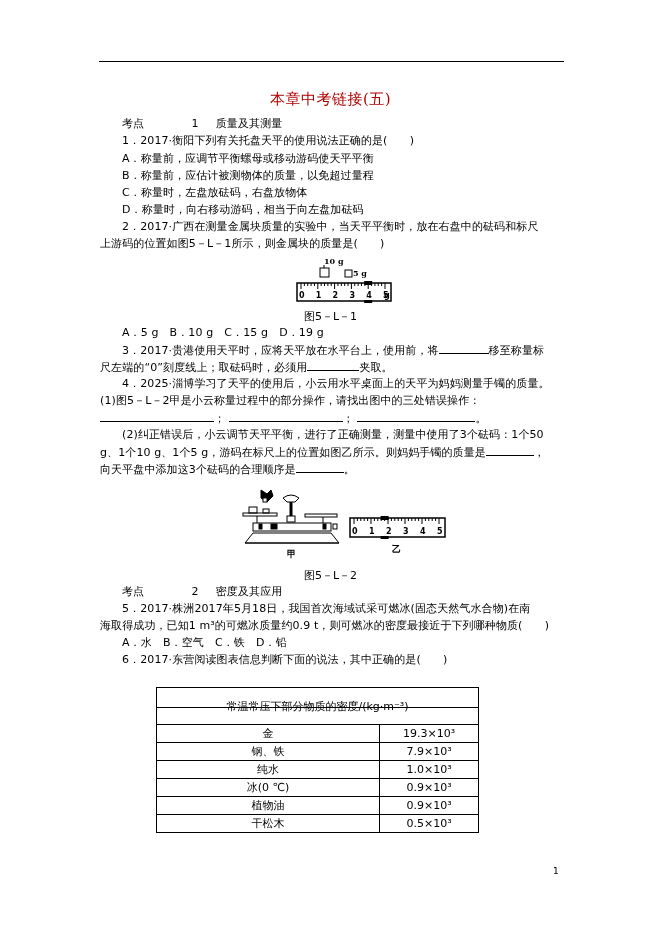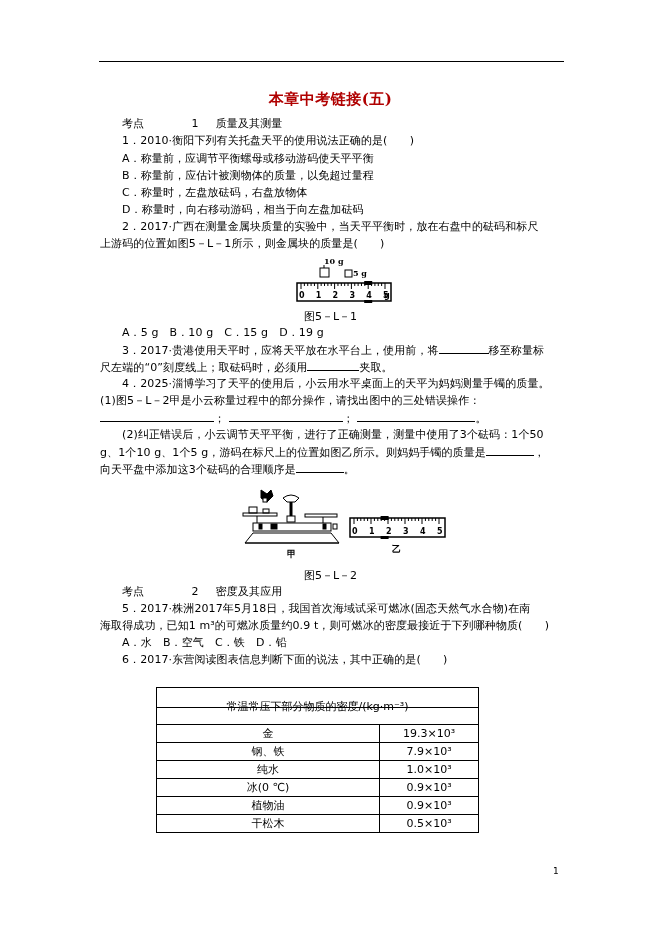--- a/index.html
+++ b/index.html
@@ -1,18 +1,18 @@
 <!DOCTYPE html>
 <html><head>
 <meta charset="utf-8">
 <style>
   html, body { margin:0; padding:0; background:#fff; }
   body { width:661px; height:935px; position:relative; font-family:"DejaVu Sans", sans-serif; color:#000; overflow:hidden; }
   .rule { position:absolute; left:99px; top:61px; width:465px; height:1px; background:#000; }
-  .title { position:absolute; left:0; width:661px; top:90px; text-align:center; font-family:"DejaVu Serif", serif; font-weight:bold; font-size:15px; color:#b00000; letter-spacing:0.5px; }
+  .title { position:absolute; left:0; width:661px; top:90px; text-align:center; font-family:"DejaVu Serif", serif; font-weight:normal; font-size:15px; color:#b00000; letter-spacing:0.5px; }
   .line { position:absolute; left:122px; font-size:11px; line-height:14px; white-space:nowrap; letter-spacing:0.1px; }
   .flush { left:100px; }
   .blank { display:inline-block; border-bottom:1px solid #000; height:10px; vertical-align:baseline; }
   .caption { position:absolute; left:0; width:661px; text-align:center; font-size:11px; }
   table.density { position:absolute; left:156px; top:687px; width:323px; border-collapse:collapse; font-size:11px; }
   table.density td { border:1px solid #000; height:17px; padding:0; text-align:center; }
   .pagenum { position:absolute; left:553px; top:866px; font-size:9px; }
   svg { position:absolute; }
 </style>
 </head>
@@ -22,21 +22,21 @@
 <div class="title">本章中考链接(五)</div>
 
 <div class="line flush" style="left:122px;top:117px;">
   <span>考点</span>
   <span style="display:inline-block;width:40px;"></span>
   <span>1</span>
   <span style="display:inline-block;width:10px;"></span>
   <span>质量及其测量</span>
 </div>
 
-<div class="line" style="top:134px;">1．2010·衡阳下列有关托盘天平的使用说法正确的是(　　)</div>
+<div class="line" style="top:134px;">1．2017·衡阳下列有关托盘天平的使用说法正确的是(　　)</div>
 <div class="line" style="top:152px;">A．称量前，应调节平衡螺母或移动游码使天平平衡</div>
 <div class="line" style="top:169px;">B．称量前，应估计被测物体的质量，以免超过量程</div>
 <div class="line" style="top:186px;text-align:center;">C．称量时，左盘放砝码，右盘放物体</div>
 <div class="line" style="top:203px;">D．称量时，向右移动游码，相当于向左盘加砝码</div>
 
 <div class="line" style="top:220px;">2．2017·广西在测量金属块质量的实验中，当天平平衡时，放在右盘中的砝码和标尺</div>
 <div class="line flush" style="top:237px;">上游码的位置如图5－L－1所示，则金属块的质量是(　　)</div>
 
 <svg style="left:290px;top:254px;" width="110" height="56">
   <text x="34" y="10" font-size="8" font-weight="bold" font-family="DejaVu Serif, serif">10 g</text>

